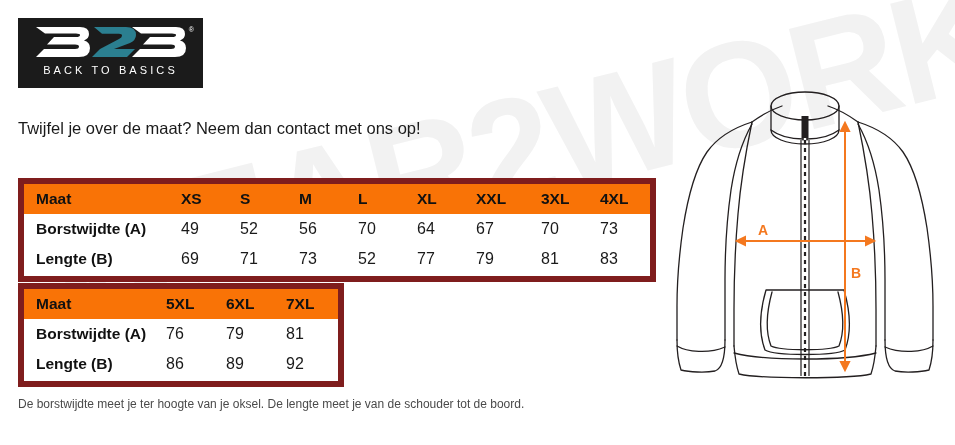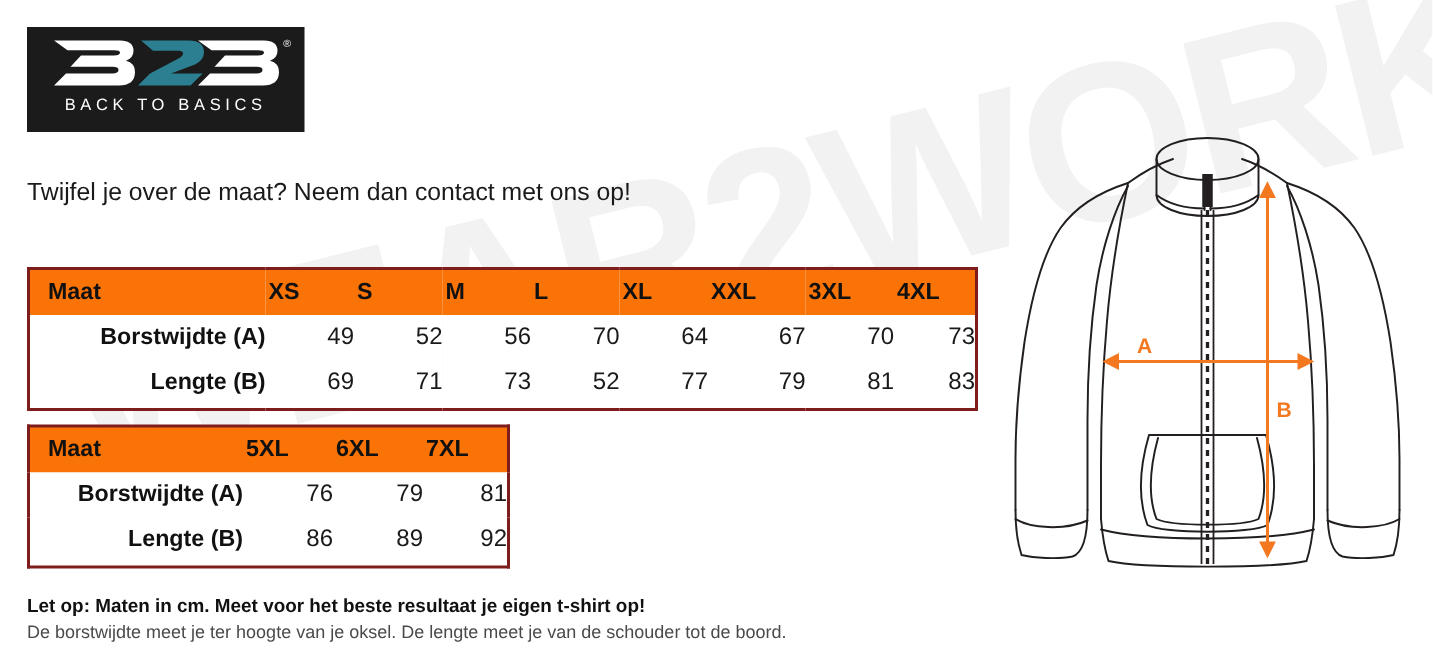--- a/index.html
+++ b/index.html
@@ -90,42 +90,42 @@
     color: #1a1a1a;
     font-size: 16.5px;
     line-height: 24px;
   }
 
   
   .sizetable {
     position: absolute;
     z-index: 3;
     border-collapse: collapse;
-    border: 2px solid #7f1d1d;
+    border: 6px solid #7f1d1d;
     background: transparent;
     table-layout: fixed;
   }
   #table-main { left: 18px; top: 178px; width: 632px; }
   #table-ext  { left: 18px; top: 283px; width: 320px; }
 
   .sizetable thead th {
     background: #f97306;
     color: #111111;
     font-size: 15.5px;
     font-weight: bold;
     text-align: left;
     height: 30px;
     padding: 0;
     vertical-align: middle;
   }
   .sizetable tbody td {
     background: #ffffff;
     color: #1a1a1a;
     font-size: 16px;
-    text-align: right;
+    text-align: left;
     height: 30px;
     padding: 0;
     vertical-align: middle;
     border: none;
   }
   .sizetable tbody td.rowlabel {
     font-weight: bold;
     color: #111111;
     font-size: 15.5px;
   }
@@ -267,21 +267,20 @@
       <tr>
         <td class="rowlabel c-label">Lengte (B)</td>
         <td class="c-val">86</td>
         <td class="c-val">89</td>
         <td class="c-val">92</td>
       </tr>
     </tbody>
   </table>
 
   <div class="footer">
-    <div class="f1">Let op: Maten in cm. Meet voor het beste resultaat je eigen t-shirt op!</div>
     <div class="f2">De borstwijdte meet je ter hoogte van je oksel. De lengte meet je van de schouder tot de boord.</div>
   </div>
 
   <div class="jacket">
     <svg width="300" height="310" viewBox="0 0 300 310" xmlns="http://www.w3.org/2000/svg">
       <g fill="none" stroke="#231f20" stroke-width="1.3" stroke-linejoin="round" stroke-linecap="round">
 
         <path d="M97 44 C78 50 62 60 52 74 C41 90 33 118 28 150 C24 178 22 205 22 228 L22 262"></path>
 
         <path d="M97 46 C88 62 80 86 76 112 C72 140 70 175 70 202 L70 262"></path>

